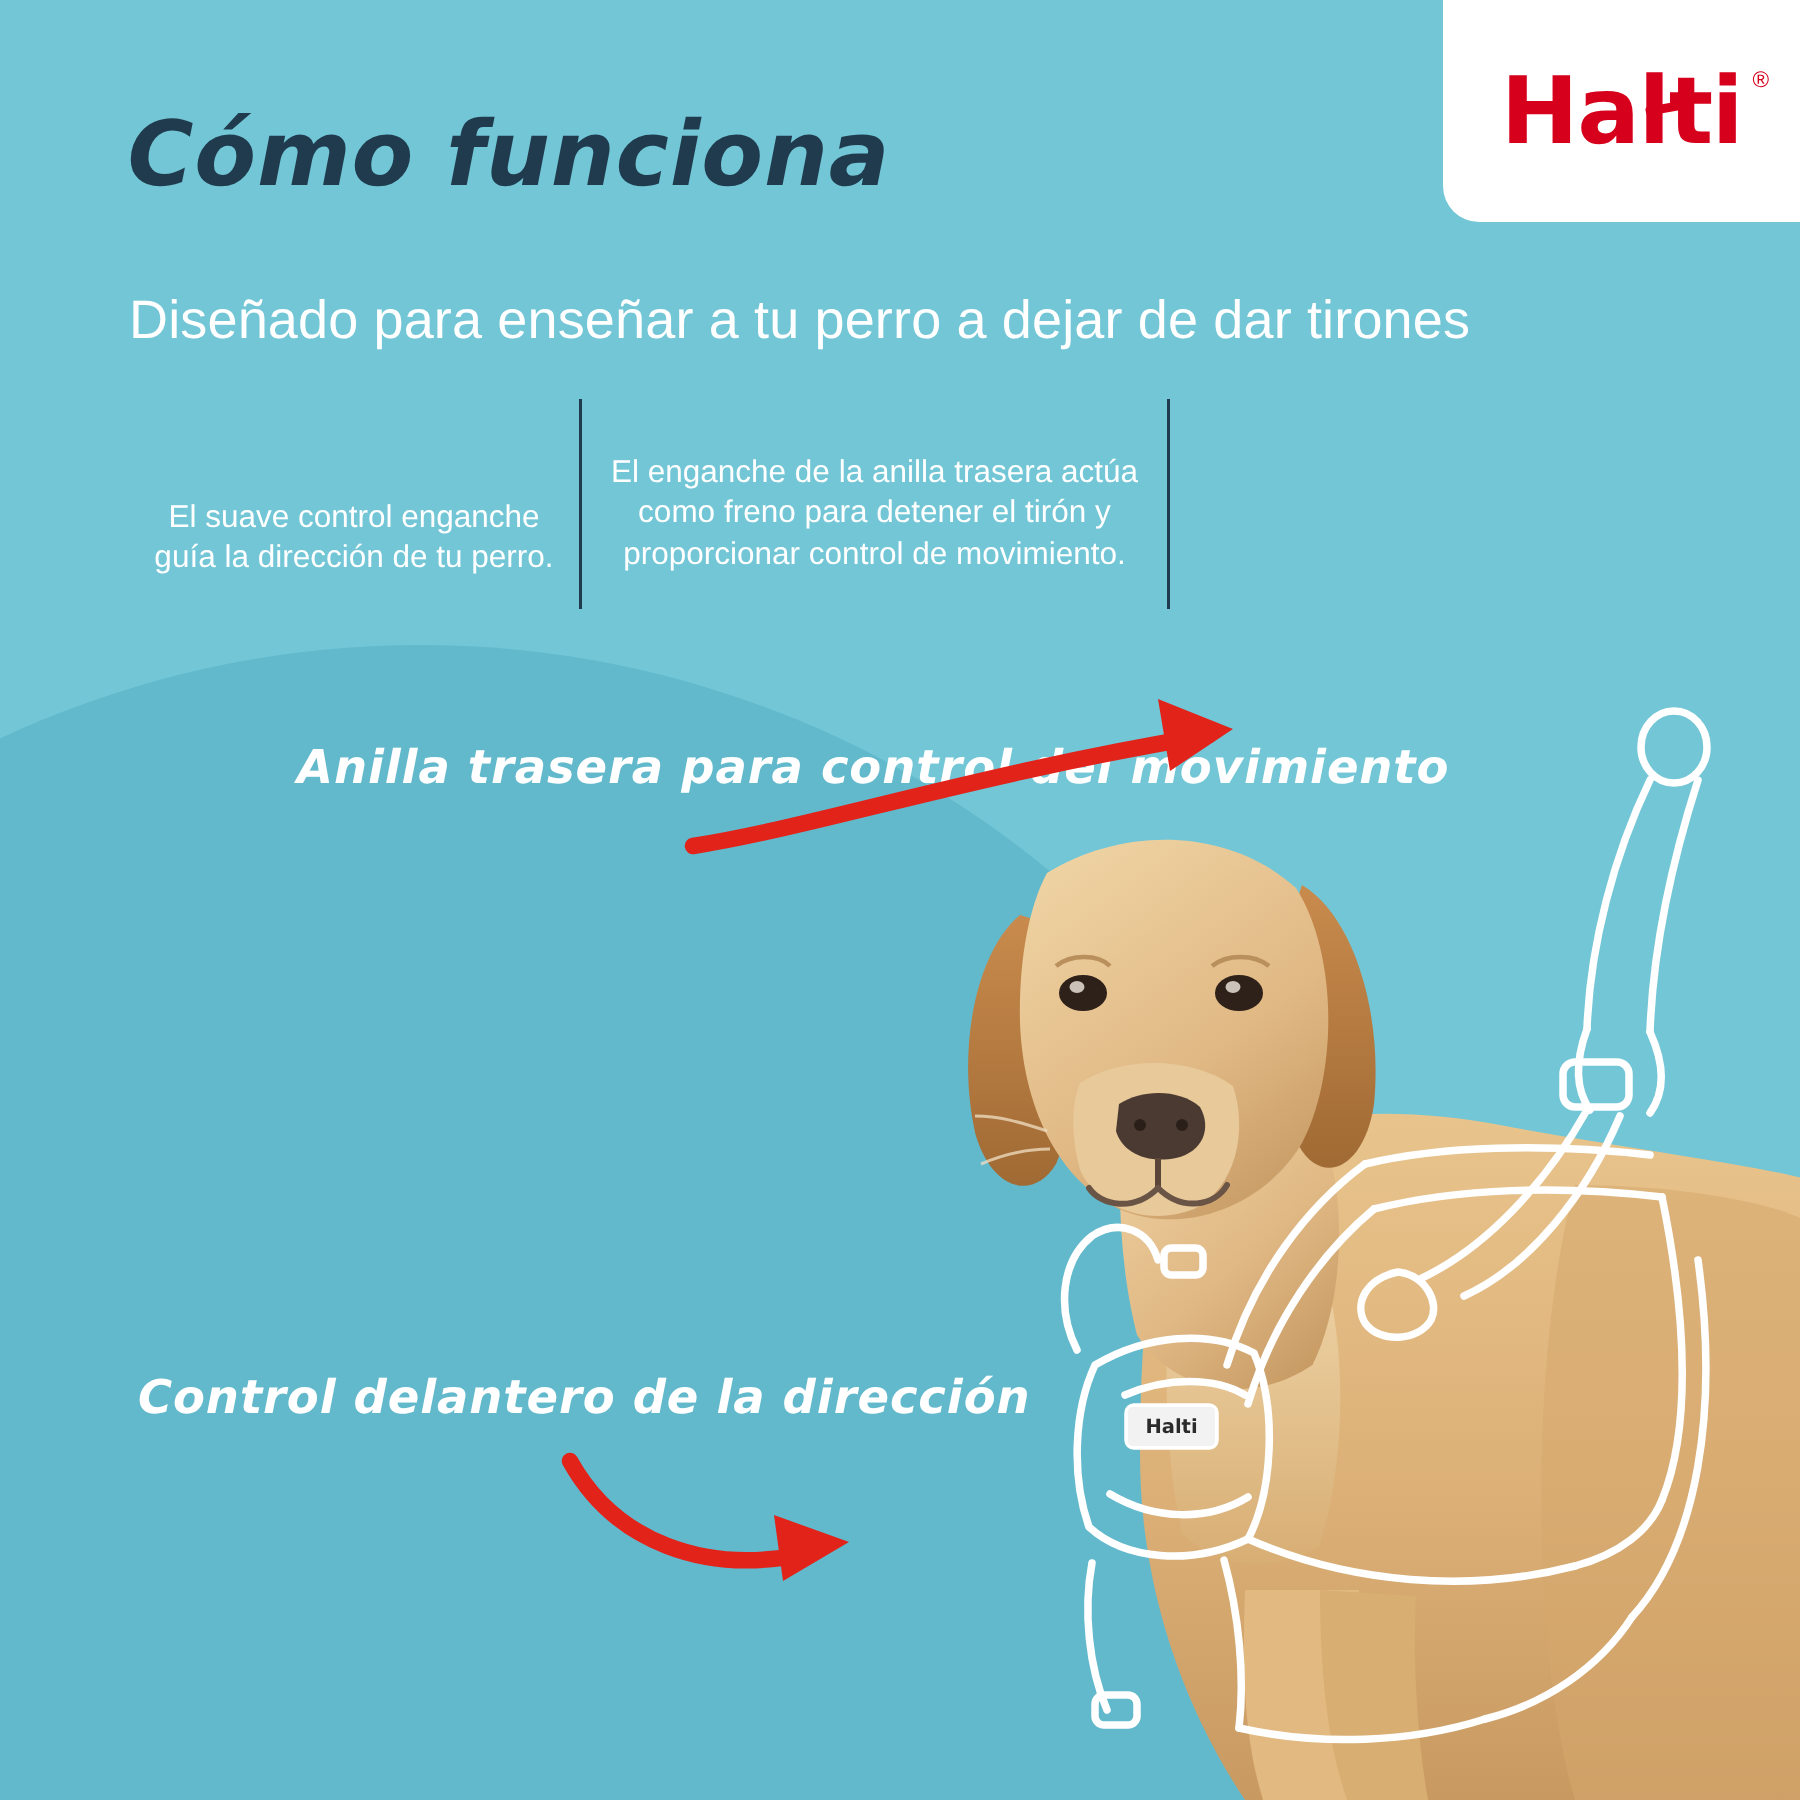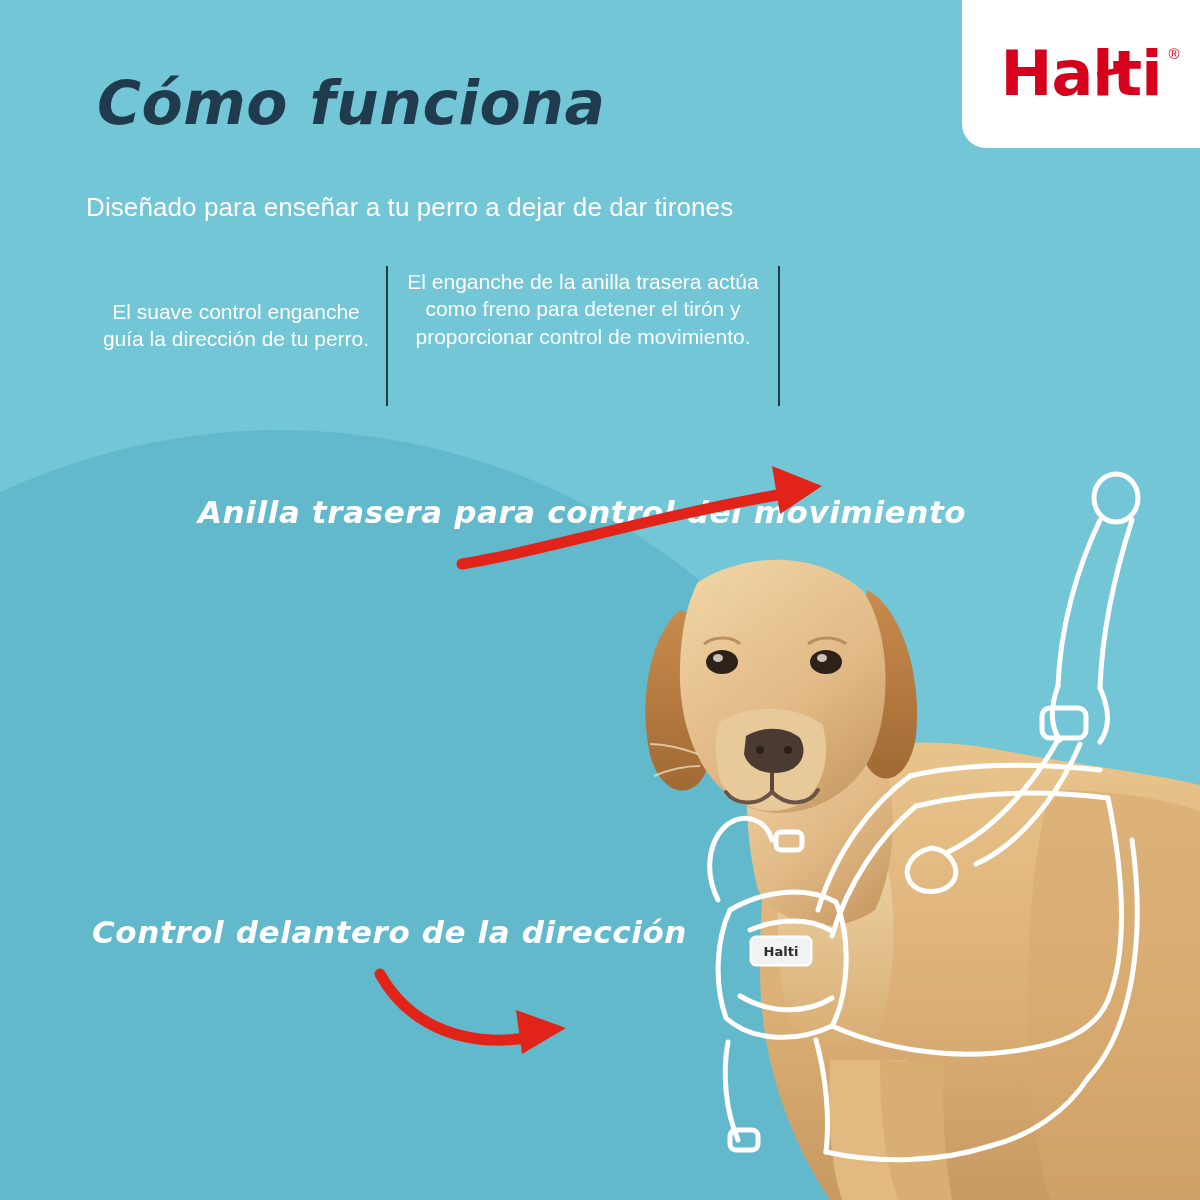--- a/index.html
+++ b/index.html
@@ -71,34 +71,34 @@
     right: -18px;
     top: 2px;
     font-size: 15px;
     color: #d6001c;
     font-family: "Liberation Sans", sans-serif;
   }
 
   
   .title {
     position: absolute;
-    left: 97px;
+    left: 85px;
     top: 68px;
     font-family: "DejaVu Sans", sans-serif;
     font-style: italic;
     font-weight: bold;
     font-size: 60px;
     color: #1f3b4d;
     letter-spacing: 0.5px;
   }
   .subtitle {
     position: absolute;
     left: 86px;
     top: 192px;
-    font-size: 26px;
+    font-size: 36px;
     color: #ffffff;
     letter-spacing: 0.1px;
   }
 
   
   .features {
     position: absolute;
     left: 86px;
     top: 262px;
     width: 1030px;
@@ -106,20 +106,21 @@
     display: flex;
     align-items: flex-start;
   }
   .feature {
     color: #ffffff;
     font-size: 21px;
     line-height: 1.30;
     text-align: center;
     padding: 0 14px;
     box-sizing: border-box;
+    margin-top: 33px;
   }
   .feature.c1 { width: 300px; padding-top: 36px; }
   .feature.c2 { width: 390px; padding-top: 6px; }
   .feature.c3 { width: 330px; padding-top: 38px; }
   .divider {
     width: 2px;
     background: #1f3b4d;
     align-self: flex-start;
   }
   .divider.d1 { height: 140px; margin-top: 4px; }

